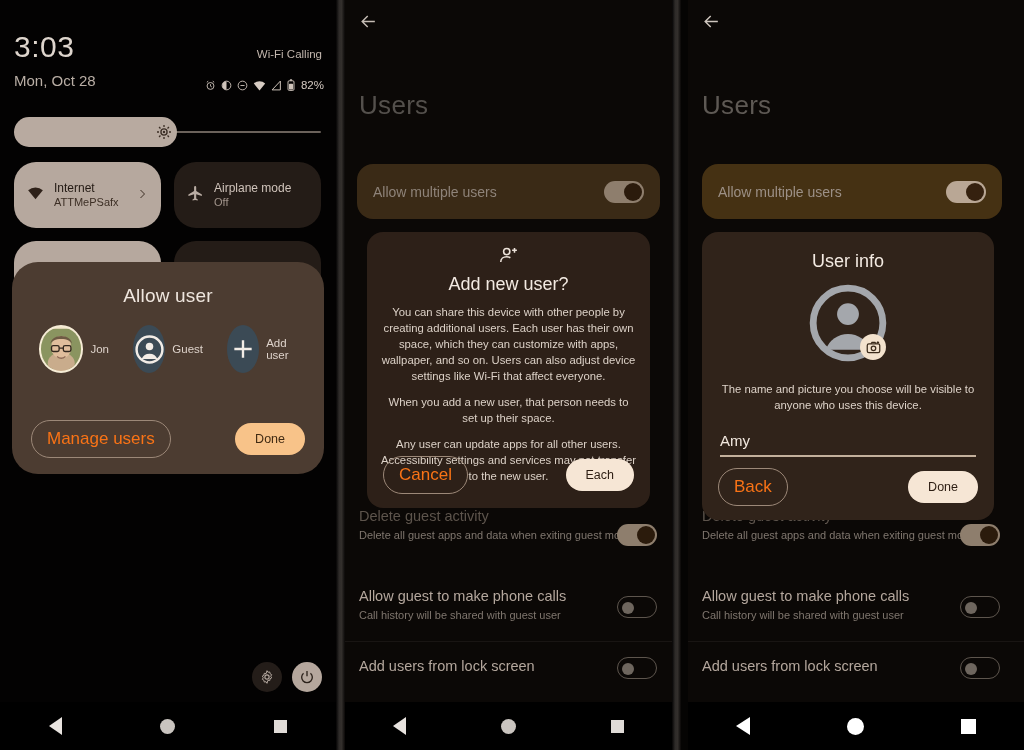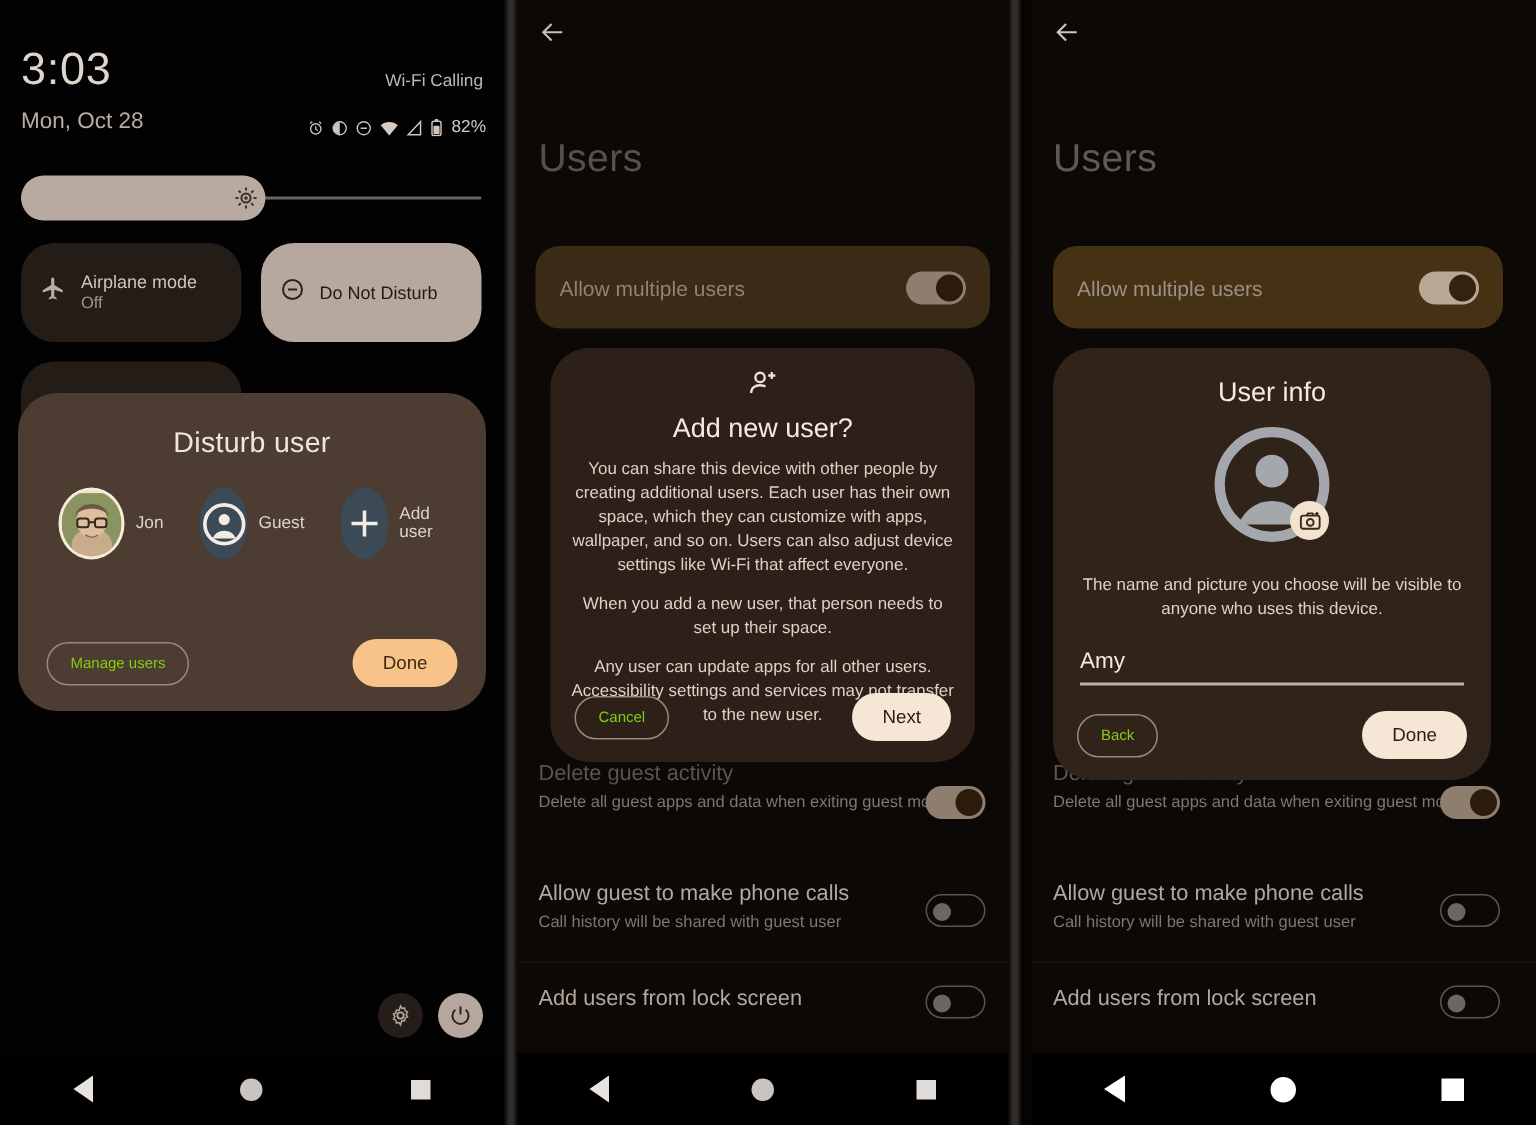--- a/index.html
+++ b/index.html
@@ -56,22 +56,22 @@
   .su-users { display: flex; justify-content: center; gap: 24px; margin-top: 18px; }
   .su-user { width: 70px; display: flex; flex-direction: row; align-items: center; gap: 7px; }
   .su-av { width: 48px; height: 48px; border-radius: 50%; display: flex;
            align-items: center; justify-content: center; overflow: hidden; }
   .su-av.jon { background: #f2e6c9; border: 2px solid #f6ecd6; }
   .su-av.guest { background: #3b4a55; }
   .su-av.add { background: #3b4a55; }
   .su-name { color: #ded3cb; font-size: 11.5px; }
   .su-actions { position: absolute; left: 0; right: 0; bottom: 16px; padding: 0 19px;
                 display: flex; align-items: center; justify-content: space-between; }
-  .btn-outline { border: 1px solid #9c8878; color: #84cc16; background: transparent;
-                 border-radius: 20px; padding: 8px 15px; font-size: 10px;
+  .btn-outline { border: 1px solid #9c8878; color: #f97316; background: transparent;
+                 border-radius: 20px; padding: 8px 15px; font-size: 17px;
                  font-family: "Liberation Sans", sans-serif; }
   .btn-filled-amber { background: #f8c389; color: #402a12; border: none; border-radius: 20px;
                       padding: 9px 20px; font-size: 12.5px; font-family: "Liberation Sans", sans-serif; }
 
   .qs-footer { position: absolute; right: 14px; bottom: 58px; display: flex; gap: 10px; align-items: center; }
   .qs-fbtn { width: 30px; height: 30px; border-radius: 50%; display: flex;
              align-items: center; justify-content: center; }
   .qs-fbtn.gear { background: #241d19; }
   .qs-fbtn.power { background: #b5a79d; }
 
@@ -106,21 +106,21 @@
   .switch.off::after { content: ""; position: absolute; left: 4px; top: 5px; width: 12px; height: 12px;
                        border-radius: 50%; background: #6e665e; }
 
   .set-row { position: absolute; left: 14px; width: 300px; }
   .set-title { font-size: 14.5px; color: #b4a79d; }
   .set-sub { font-size: 11px; color: #7f766e; margin-top: 4px; line-height: 1.35; }
   .set-row .switch { position: absolute; right: 2px; top: 4px; margin-left: 0; }
   .hr-line { position: absolute; left: 0; width: 100%; height: 1px; background: #191513; }
 
   
-  .dialog { position: absolute; border-radius: 26px; background: #2d2018; }
+  .dialog { position: absolute; border-radius: 16px; background: #2d2018; }
   #add-user-dialog { left: 22px; top: 232px; width: 283px; height: 276px; }
   #user-info-dialog { left: 14px; top: 232px; width: 292px; height: 288px; background: #30231a; }
 
   .dlg-icon { text-align: center; padding-top: 13px; }
   .dlg-title { text-align: center; color: #f3eae2; font-size: 18px; margin-top: 3px; }
   .dlg-body { color: #ddd2c8; font-size: 11.3px; line-height: 1.42; text-align: center;
               padding: 9px 14px 0 14px; }
   .dlg-body p { margin-bottom: 10px; }
   .dlg-actions { position: absolute; left: 0; right: 0; bottom: 14px; padding: 0 16px;
                  display: flex; align-items: center; justify-content: space-between; }
@@ -194,20 +194,36 @@
             <circle cx="12" cy="12" r="4.6" fill="none" stroke="#3b2e25" stroke-width="2"></circle>
             <circle cx="12" cy="12" r="1.8" fill="#3b2e25"></circle>
             <g stroke="#3b2e25" stroke-width="2">
               <path d="M12 1.5v3M12 19.5v3M1.5 12h3M19.5 12h3M4.6 4.6l2.1 2.1M17.3 17.3l2.1 2.1M19.4 4.6l-2.1 2.1M6.7 17.3l-2.1 2.1"></path>
             </g>
           </svg>
       </span>
     </div>
 
     <div class="tile-grid">
+      <div class="tile on">
+        <span>
+          <svg width="17" height="14" viewBox="0 0 24 20">
+              <path d="M12 19L1.5 6.2A16 16 0 0122.5 6.2z" fill="#2e2119"></path>
+            </svg>
+        </span>
+        <span class="t-txt">
+          <span class="t-label">Internet</span>
+          <span class="t-sub">ATTMePSafx</span>
+        </span>
+        <span class="chev">
+          <svg width="12" height="12" viewBox="0 0 24 24">
+              <path d="M9 4l8 8-8 8" fill="none" stroke="#3d2f25" stroke-width="2"></path>
+            </svg>
+        </span>
+      </div>
 
       <div class="tile off">
         <span>
           <svg width="17" height="17" viewBox="0 0 24 24">
               <path d="M21 15.5v-2l-8-5V3a1.5 1.5 0 00-3 0v5.5l-8 5v2l8-2.5V19l-2.2 1.6v1.4l3.7-1 3.7 1v-1.4L13 19v-6z" fill="#b9aca3"></path>
             </svg>
         </span>
         <span class="t-txt">
           <span class="t-label">Airplane mode</span>
           <span class="t-sub">Off</span>
@@ -232,21 +248,21 @@
               <path d="M2 1h12v4l-4 4v11H6V9L2 5z" fill="none" stroke="#9c9089" stroke-width="1.8"></path>
             </svg>
         </span>
         <span class="t-txt">
           <span class="t-label">Flashlight</span>
         </span>
       </div>
     </div>
 
     <div id="select-user-dialog">
-      <div class="su-title">Disturb user</div>
+      <div class="su-title">Allow user</div>
       <div class="su-users">
 
         <div class="su-user">
           <span class="su-av jon">
             <svg width="48" height="48" viewBox="0 0 48 48">
               <rect width="48" height="48" fill="#8a9460"></rect>
               <ellipse cx="24" cy="41" rx="16" ry="13" fill="#c9ac8c"></ellipse>
               <ellipse cx="24" cy="22" rx="12" ry="13.5" fill="#e0bd9c"></ellipse>
               <path d="M11 19c1-9 25-9 26 0 0-14-26-14-26 0z" fill="#6e5a44"></path>
               <rect x="12.5" y="20" width="9" height="7" rx="2" fill="none" stroke="#33281f" stroke-width="1.6"></rect>
@@ -352,21 +368,21 @@
           </svg>
       </div>
       <div class="dlg-title">Add new user?</div>
       <div class="dlg-body">
         <p>You can share this device with other people by creating additional users. Each user has their own space, which they can customize with apps, wallpaper, and so on. Users can also adjust device settings like Wi-Fi that affect everyone.</p>
         <p>When you add a new user, that person needs to set up their space.</p>
         <p>Any user can update apps for all other users. Accessibility settings and services may not transfer to the new user.</p>
       </div>
       <div class="dlg-actions">
         <button class="btn-outline">Cancel</button>
-        <button class="btn-filled-cream">Next</button>
+        <button class="btn-filled-cream">Each</button>
       </div>
     </div>
 
     <div class="navbar">
       <span class="nav-back" style="border-right:13px solid #e8e3df;"></span>
       <span class="nav-home" style="width:15px;height:15px;background:#c9c4bf;"></span>
       <span class="nav-rec" style="width:13px;height:13px;background:#e0dbd7;"></span>
     </div>
   </div>
 

